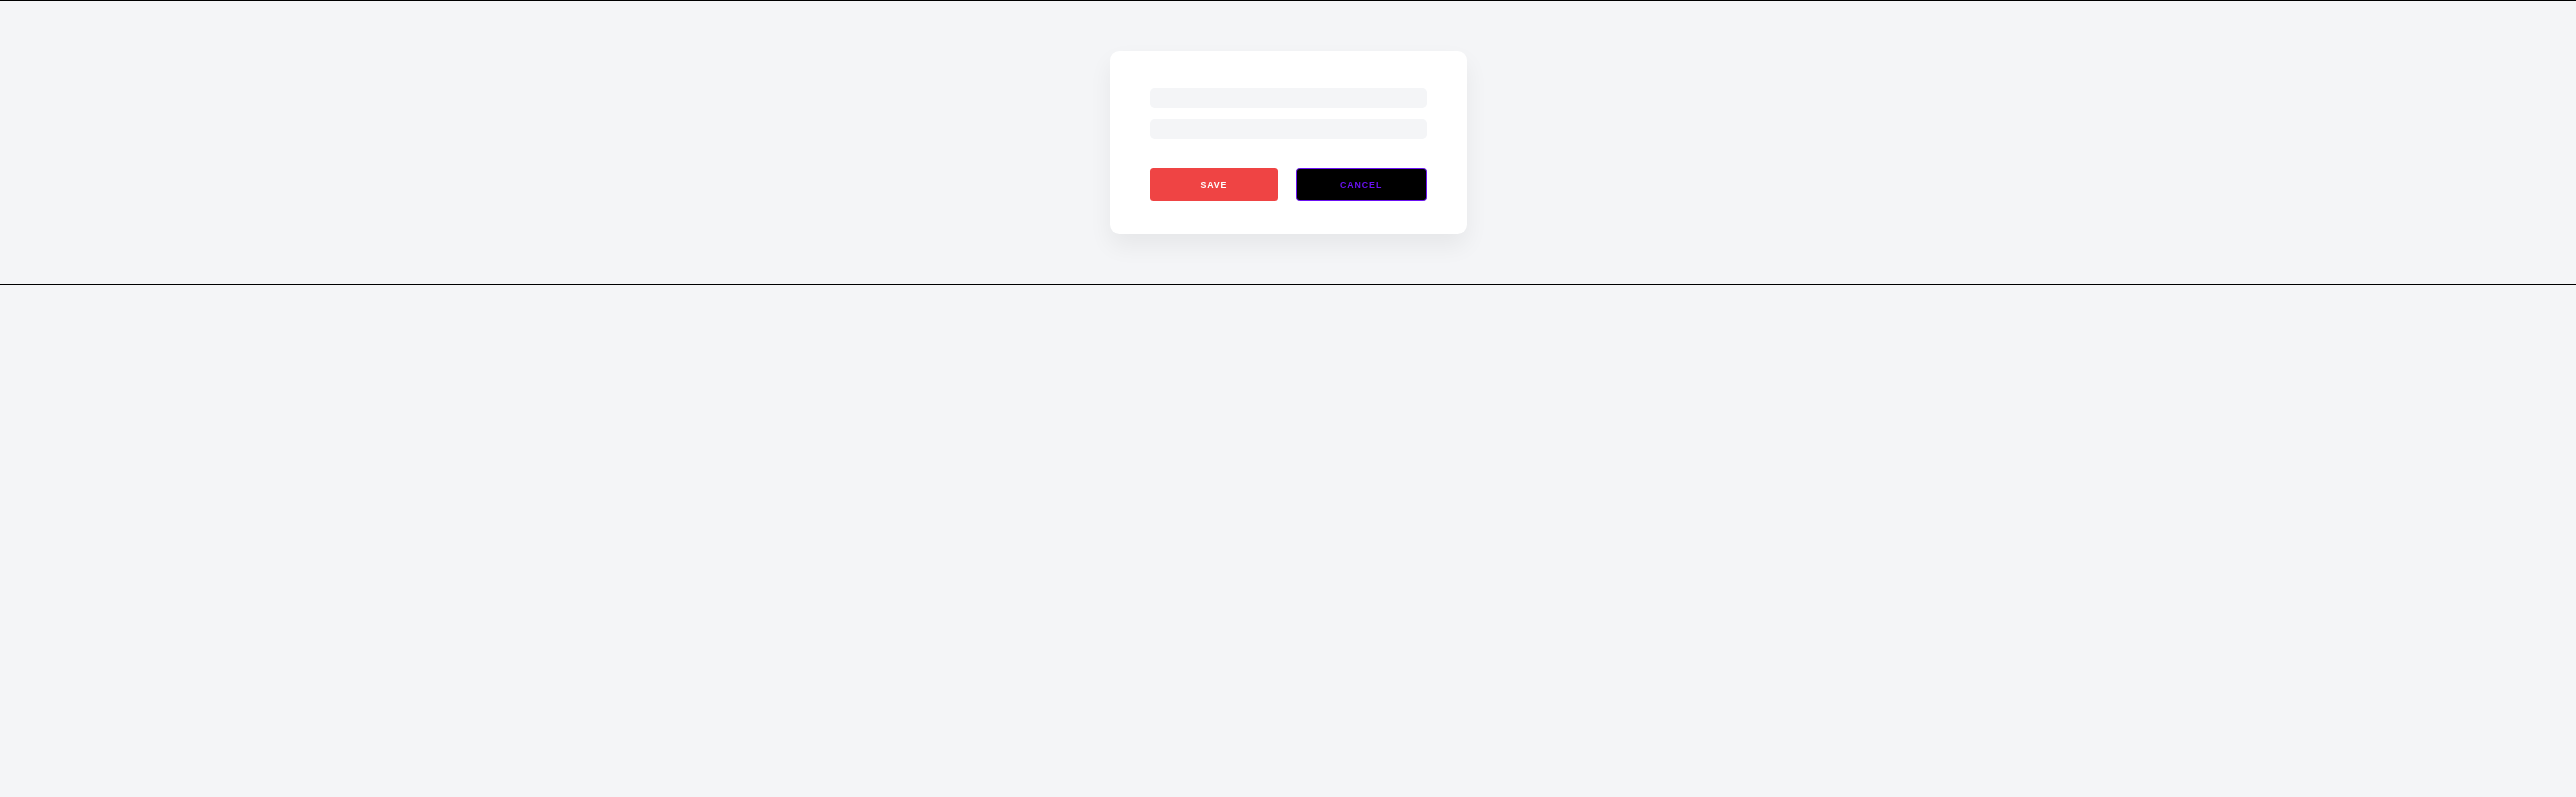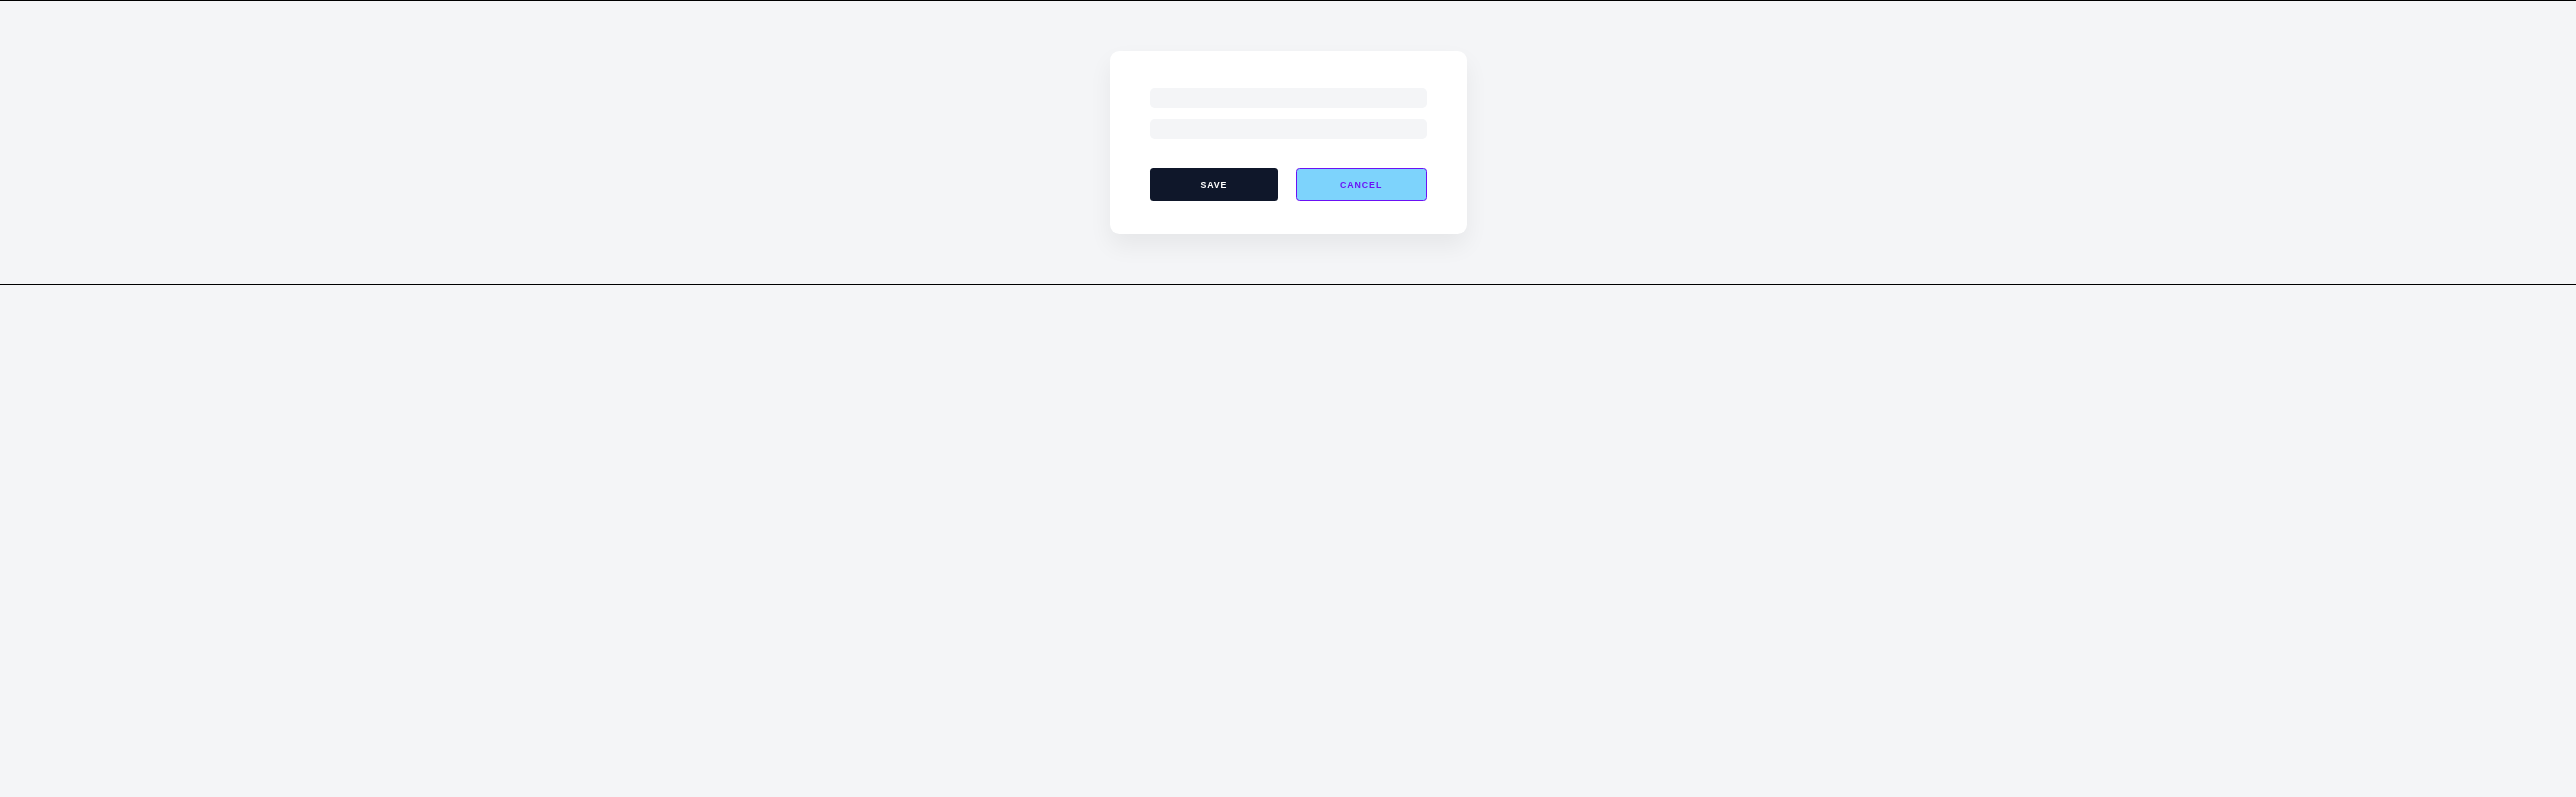--- a/index.html
+++ b/index.html
@@ -58,27 +58,27 @@
       font-weight: 700;
       letter-spacing: 0.9px;
       cursor: pointer;
       text-transform: uppercase;
       display: flex;
       align-items: center;
       justify-content: center;
     }
     
     .btn-primary {
-      background: #0f172a;
+      background: #ef4444;
       color: #ffffff;
       border: none;
     }
     
     .btn-secondary {
-      background: #7dd3fc;
+      background: #000000;
       color: #6b11f4;
       border: 0.6px solid #6b11f4;
     }
   </style>
 </head>
 <body>
 
 <div class="card">
   <div class="input-group">
     <input type="text" class="input-field" value="" style="">

